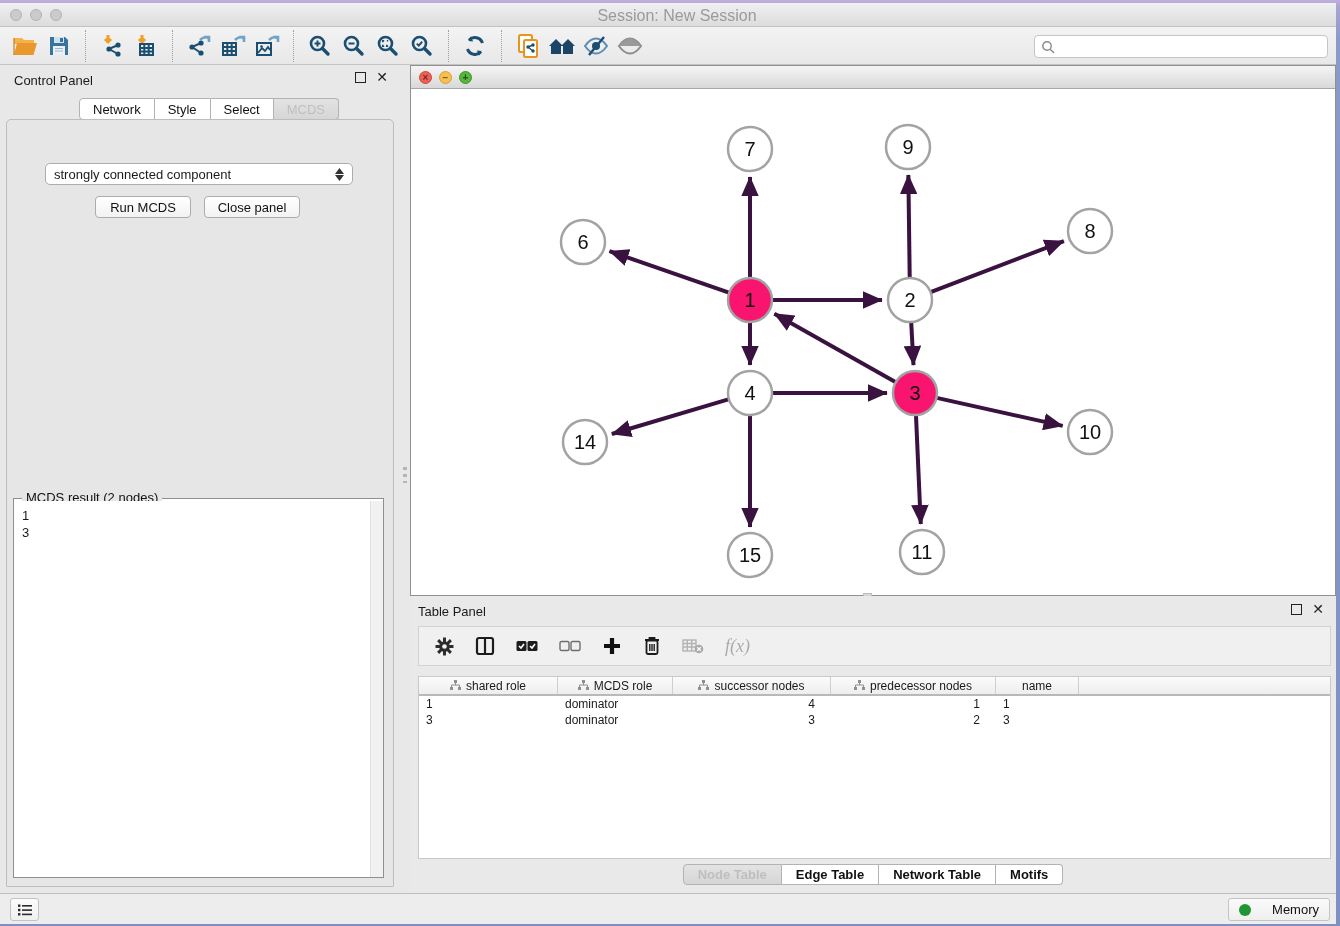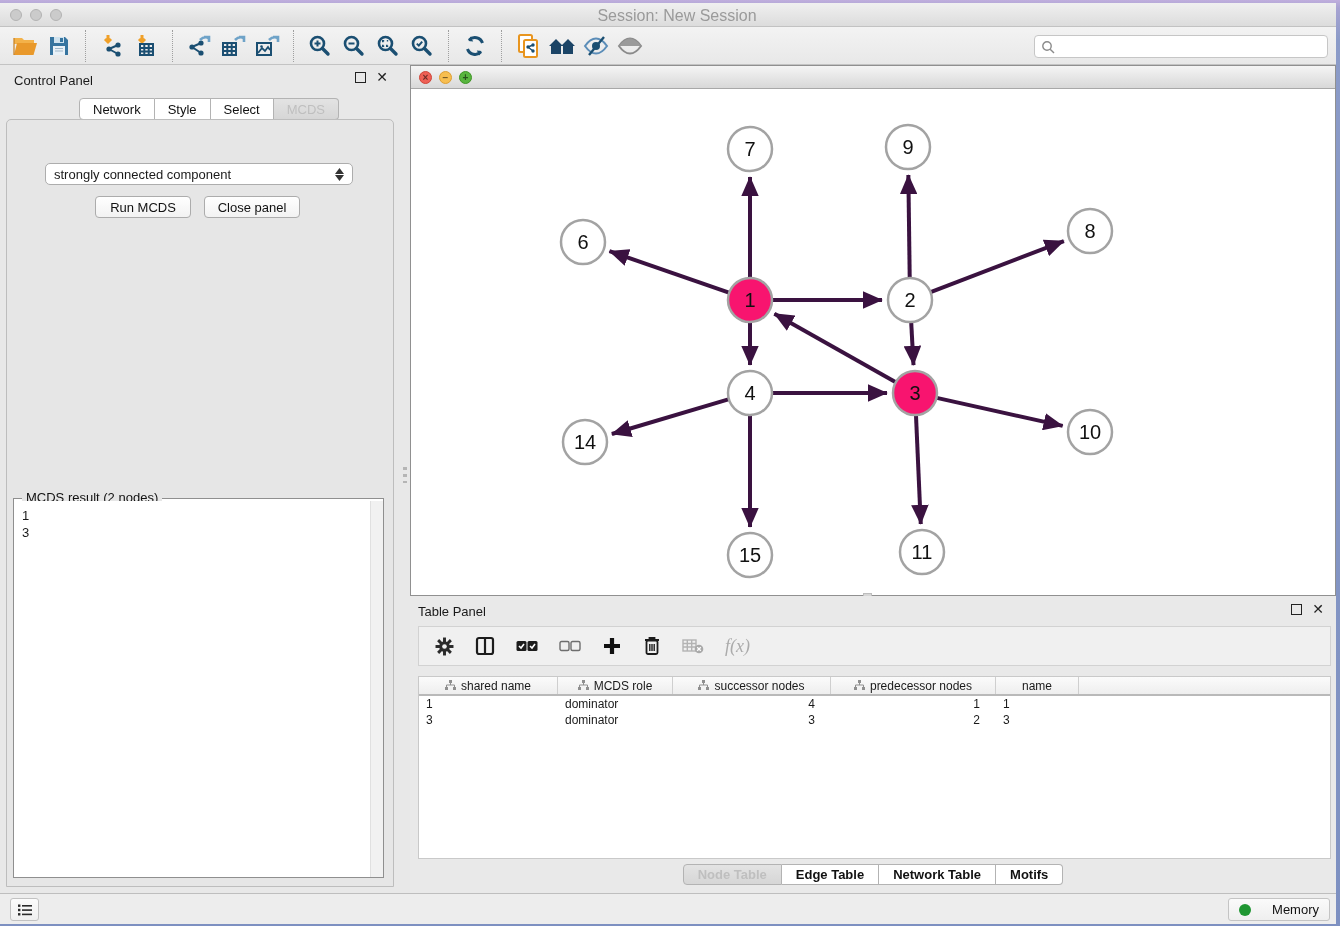--- a/index.html
+++ b/index.html
@@ -509,21 +509,21 @@
         <div class="thead">
           <div class="th" style="width:139px">
             <svg width="11" height="11" viewBox="0 0 11 11">
                 <g fill="#8f8f8f">
                   <rect x="4" y="0" width="3" height="3"></rect>
                   <rect x="0" y="7" width="3" height="3"></rect>
                   <rect x="8" y="7" width="3" height="3"></rect>
                 </g>
                 <path d="M5.5 3v2M1.5 7V5h8v2" stroke="#8f8f8f" fill="none"></path>
               </svg>
-            <span>shared name</span>
+            <span>shared role</span>
           </div>
           <div class="th" style="width:115px">
             <svg width="11" height="11" viewBox="0 0 11 11">
                 <g fill="#8f8f8f">
                   <rect x="4" y="0" width="3" height="3"></rect>
                   <rect x="0" y="7" width="3" height="3"></rect>
                   <rect x="8" y="7" width="3" height="3"></rect>
                 </g>
                 <path d="M5.5 3v2M1.5 7V5h8v2" stroke="#8f8f8f" fill="none"></path>
               </svg>

